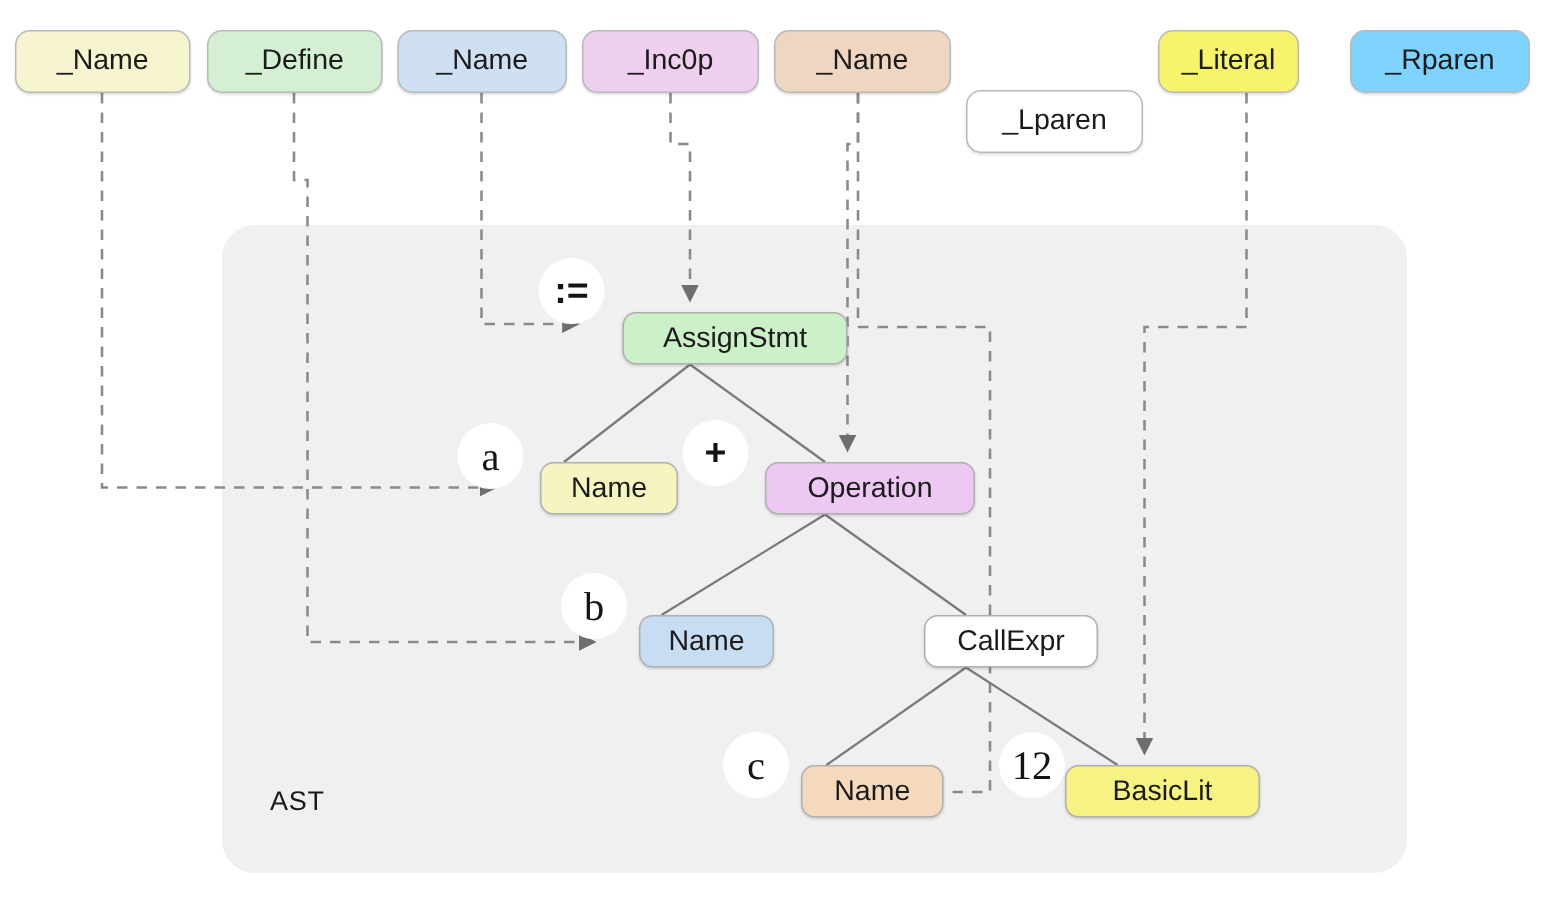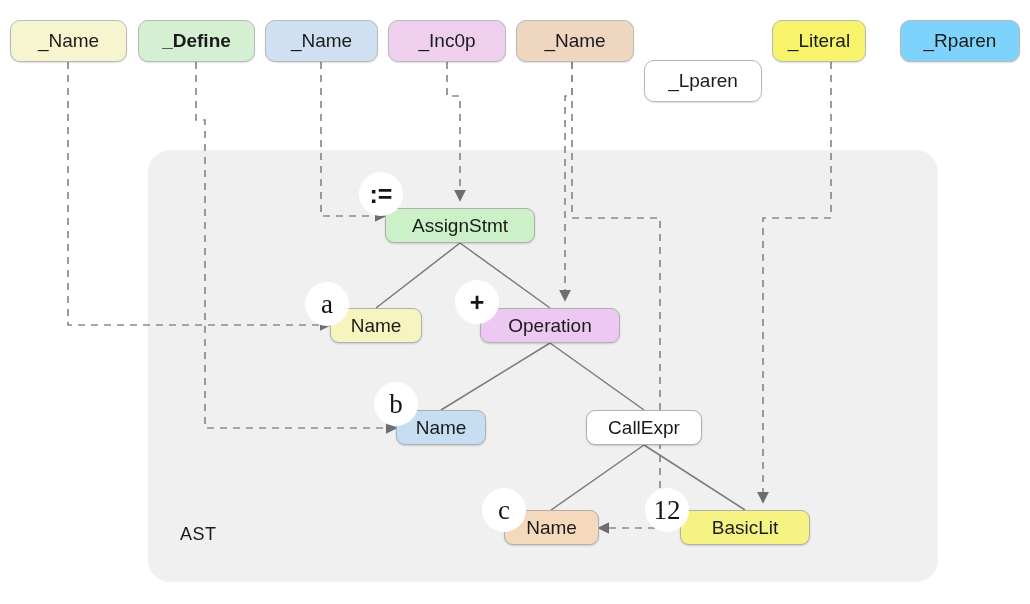--- a/index.html
+++ b/index.html
@@ -19,21 +19,21 @@
   
   .token{position:absolute;height:42px;border-radius:10px;border:1px solid #b9b9b9;
          display:flex;align-items:center;justify-content:center;
          font-size:19px;color:#1b1b1b;box-sizing:border-box;
          box-shadow:0 1px 1.5px rgba(0,0,0,.12);}
 
   
   .node{position:absolute;height:35px;border-radius:9px;border:1px solid #b0b0b0;
         display:flex;align-items:center;justify-content:center;
         font-size:19px;color:#1b1b1b;box-sizing:border-box;
-        box-shadow:0 1px 2px rgba(0,0,0,.16);}
+        box-shadow:0 1px 2px rgba(0,0,0,.16);margin-left:30px;}
 
   
   .badge{position:absolute;width:44px;height:44px;border-radius:50%;
          background:#ffffff;display:flex;align-items:center;justify-content:center;
          font-family:"Liberation Serif","DejaVu Serif",serif;
          font-size:27px;color:#141414;box-sizing:border-box;}
   .badge.sym{font-family:"Liberation Sans","DejaVu Sans",sans-serif;font-size:25px;font-weight:600;}
 </style>
 </head>
 <body>
@@ -70,21 +70,21 @@
       <line x1="550" y1="343" x2="441" y2="410" stroke="#7a7a7a" stroke-width="1.5"></line>
       <line x1="550" y1="343" x2="644" y2="410" stroke="#7a7a7a" stroke-width="1.5"></line>
       <line x1="644" y1="445" x2="551" y2="510" stroke="#7a7a7a" stroke-width="1.5"></line>
       <line x1="644" y1="445" x2="745" y2="510" stroke="#7a7a7a" stroke-width="1.5"></line>
     </svg>
 
   <div id="tokens">
       <div class="token" style="left: 10px; top: 20px; width: 117px; background: rgb(247, 245, 207);">
         <span>_Name</span>
       </div>
-      <div class="token" style="left: 138px; top: 20px; width: 117px; background: rgb(212, 239, 210); font-weight: bold;">
+      <div class="token" style="left: 138px; top: 20px; width: 117px; background: rgb(212, 239, 210);">
         <span>_Define</span>
       </div>
       <div class="token" style="left: 265px; top: 20px; width: 113px; background: rgb(207, 224, 243);">
         <span>_Name</span>
       </div>
       <div class="token" style="left: 388px; top: 20px; width: 118px; background: rgb(239, 207, 238);">
         <span>_Inc0p</span>
       </div>
       <div class="token" style="left: 516px; top: 20px; width: 118px; background: rgb(238, 214, 192);">
         <span>_Name</span>
@@ -133,18 +133,18 @@
       </div>
       <div class="badge sym" style="left: 455px; top: 280px;">
         <span>+</span>
       </div>
       <div class="badge" style="left: 374px; top: 382px;">
         <span>b</span>
       </div>
       <div class="badge" style="left: 482px; top: 488px;">
         <span>c</span>
       </div>
-      <div class="badge" style="left: 645px; top: 488px;">
+      <div class="badge" style="left: 666px; top: 488px;">
         <span>12</span>
       </div>
     </div>
 
 </div>
 
 </body></html>

